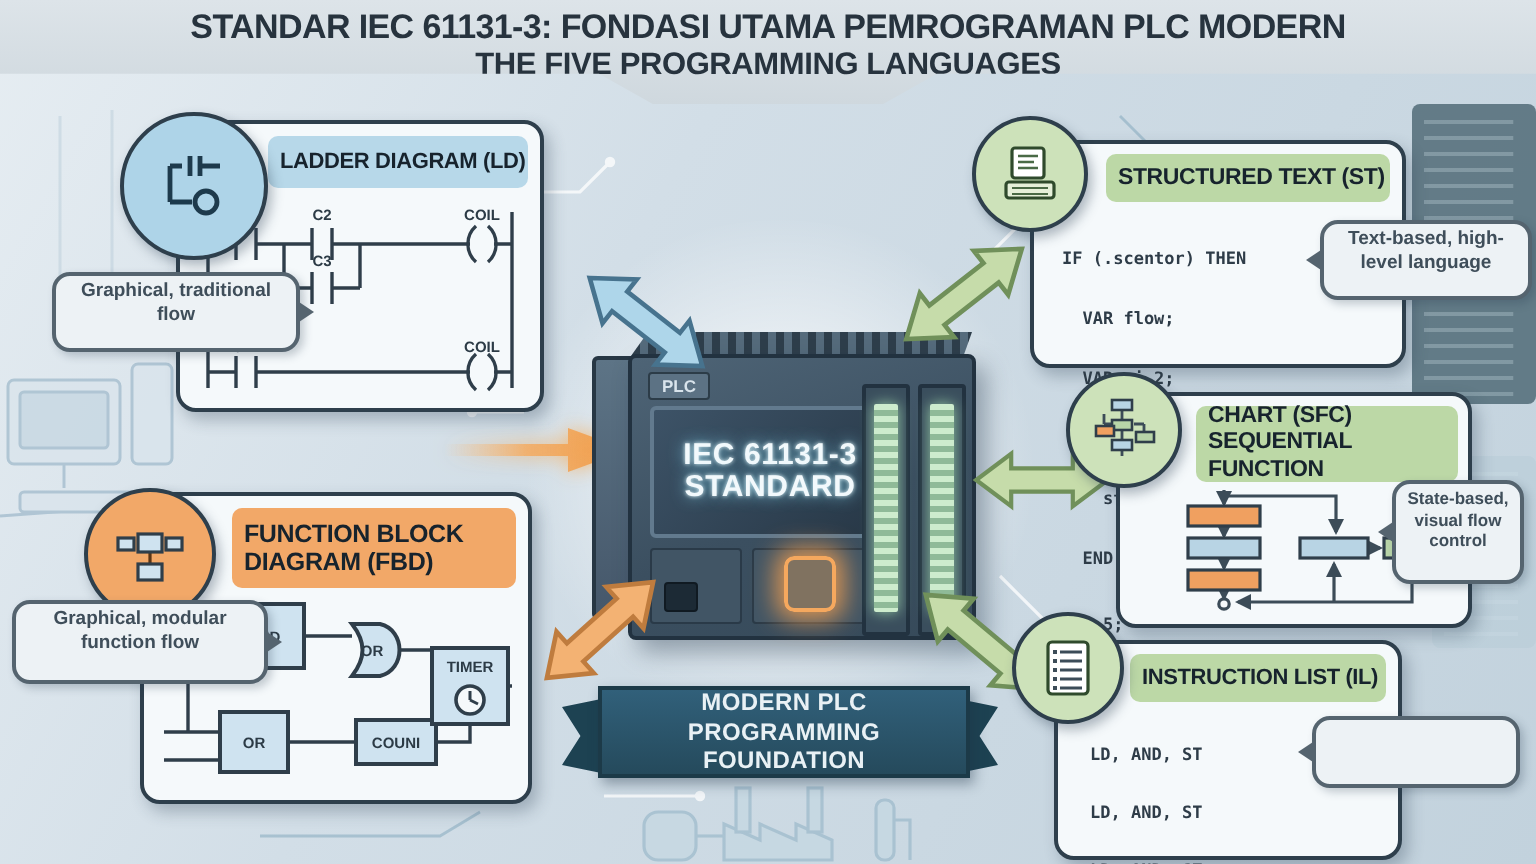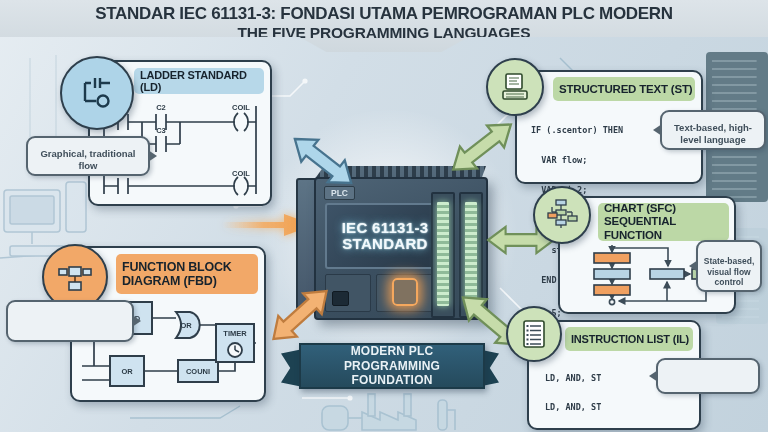--- a/index.html
+++ b/index.html
@@ -34,21 +34,21 @@
   .hdr.green{background:#bcd8a6;}
   .hdr.orange{background:#f2a868;}
   .icon-circle{border-radius:50%;border:2.5px solid #2e3f4c;z-index:5;
      display:flex;align-items:center;justify-content:center;
      box-shadow:2px 3px 6px rgba(40,60,80,.35);}
   .ic-blue{background:#aed4e8;} .ic-green{background:#cde2ba;} .ic-orange{background:#f2a868;}
   .code{font-family:"DejaVu Sans Mono",monospace;font-weight:bold;color:#2e3c48;
      white-space:pre;line-height:1.18;}
   
   .bubble{background:#edf2f5;border:2px solid #55646f;border-radius:9px;z-index:7;
-     display:flex;align-items:flex-end;justify-content:center;text-align:center;
+     display:flex;align-items:flex-start;justify-content:center;text-align:center;
      font-size:9.5px;font-weight:bold;color:#3f4e5a;line-height:1.25;
      box-shadow:2px 2px 4px rgba(40,60,80,.25);padding:2px 4px;box-sizing:border-box;}
   .tail{position:absolute;width:0;height:0;border-top:6px solid transparent;
      border-bottom:6px solid transparent;top:50%;margin-top:-6px;}
   .tail.r{right:-9px;border-left:9px solid #55646f;}
   .tail.l{left:-9px;border-right:9px solid #55646f;}
   
   .darrow{z-index:4;}
   .glow-arrow{z-index:2;filter:drop-shadow(0 0 5px rgba(246,176,96,.9));}
   
@@ -171,21 +171,21 @@
     <stop offset="0" stop-color="#f6c48e" stop-opacity="0"></stop>
     <stop offset=".45" stop-color="#f3ab62" stop-opacity=".85"></stop>
     <stop offset="1" stop-color="#ef9c4a"></stop>
       </linearGradient>
     </defs>
   <polygon points="0,12 62,12 62,4 92,15 62,26 62,18 0,18" fill="url(#og)"></polygon>
 </svg>
 
 <section class="abs box" style="left:88px;top:60px;width:180px;height:142px;">
   <div class="hdr blue" style="top:6px;left:44px;right:6px;height:26px;font-size:11px;">
-    <span>LADDER STANDARD (LD)</span>
+    <span>LADDER DIAGRAM (LD)</span>
   </div>
   <svg class="abs" style="left:8px;top:38px;" width="164" height="100" viewBox="0 0 164 100">
     <g class="wire" stroke-width="2">
       <path d="M6,6 V94 M158,6 V94"></path>
       <path d="M6,22 H20 M20,14 V30 M30,14 V30 M30,22 H58 M58,14 V30 M68,14 V30 M68,22 H137 M149,22 H158"></path>
       <path d="M140,13 a12,12 0 0 0 0,18 M146,13 a12,12 0 0 1 0,18"></path>
       <path d="M44,22 V44 M44,44 H58 M58,36 V52 M68,36 V52 M68,44 H82 M82,44 V22"></path>
       <path d="M6,66 H20 M20,58 V74 M30,58 V74 M30,66 H50 M50,66 V44"></path>
       <path d="M6,86 H20 M20,78 V94 M30,78 V94 M30,86 H137 M149,86 H158"></path>
       <path d="M140,77 a12,12 0 0 0 0,18 M146,77 a12,12 0 0 1 0,18"></path>
@@ -243,20 +243,21 @@
     </g>
     <g fill="#cfe3f0" stroke="#2f3e4a" stroke-width="1.6">
       <rect x="12" y="7" width="12" height="9"></rect>
       <rect x="2" y="9" width="8" height="6"></rect>
       <rect x="26" y="9" width="8" height="6"></rect>
       <rect x="12" y="22" width="12" height="8"></rect>
     </g>
   </svg>
 </div>
 <div class="abs bubble" style="left:6px;top:300px;width:128px;height:42px;">
+  <span>Graphical, modular function flow</span>
   <i class="tail r"></i>
 </div>
 
 <section class="abs box" style="left:515px;top:70px;width:184px;height:110px;">
   <div class="hdr green" style="top:5px;left:36px;right:6px;height:24px;font-size:11.5px;">
     <span>STRUCTURED TEXT (ST)</span>
   </div>
   <div class="abs code" style="left:14px;top:33px;font-size:8.5px;">
     <div>IF (.scentor) THEN</div>
     <div>  VAR flow;</div>

